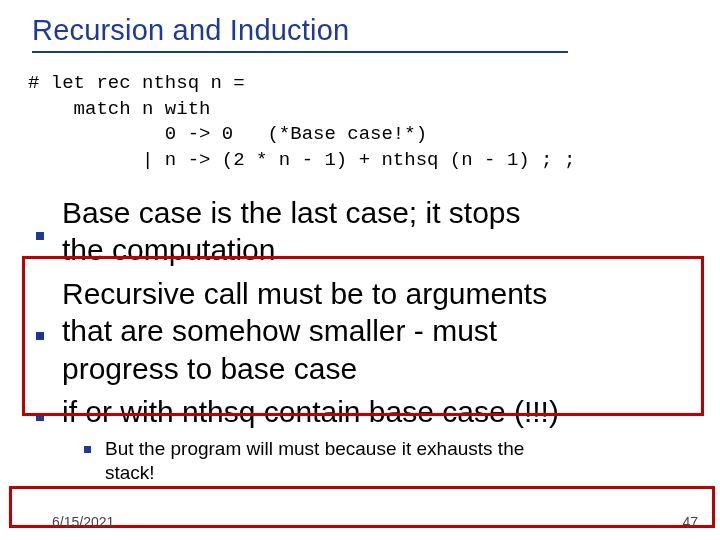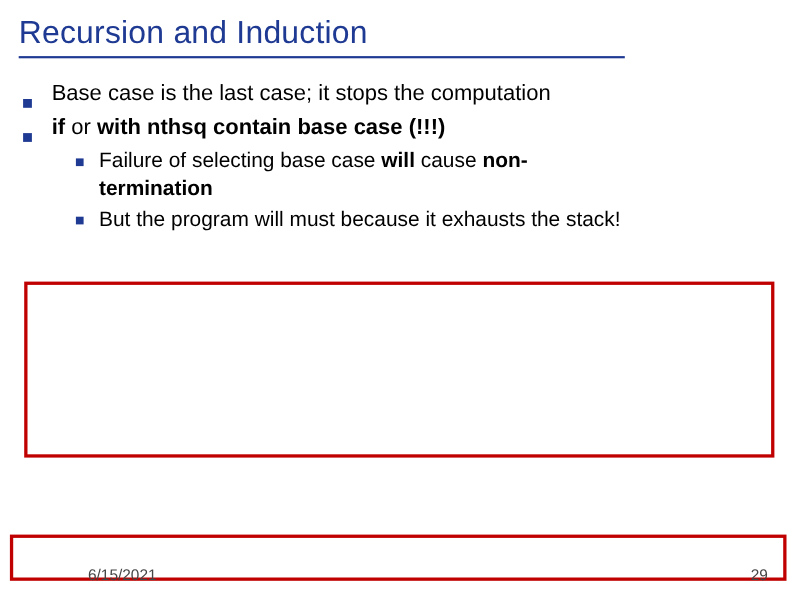--- a/index.html
+++ b/index.html
@@ -1,64 +1,68 @@
 <!DOCTYPE html>
 <html><head>
 <meta charset="utf-8">
 <style>
   html,body{margin:0;padding:0}
   body{width:720px;height:540px;background:#fff;font-family:Arial,Helvetica,sans-serif;color:#000;position:relative;overflow:hidden}
-  .slide{padding:14px 28px 0 17px;box-sizing:border-box;width:596px;height:540px;position:relative}
+  .slide{padding:14px 28px 0 32px;box-sizing:border-box;width:596px;height:540px;position:relative}
   .title{color:#1f3a93;font-size:29px;font-weight:400;letter-spacing:.2px;margin:0 0 4px 0}
   .hr{border:0;border-top:2px solid #1f3a93;margin:0 0 18px 0}
   .code{font-family:"Courier New",Courier,monospace;font-size:19px;line-height:1.35;white-space:pre;color:#000;margin-left:-4px}
   .bullets{margin:20px 0 0 -4px;padding:0;list-style:none}
-  .bullets>li{display:flex;align-items:flex-end;font-size:20px;line-height:1.25;margin-bottom:6px}
+  .bullets>li{display:flex;align-items:center;font-size:30px;line-height:1.25;margin-bottom:6px}
   .sq{flex:0 0 auto;width:8px;height:8px;background:#1f3a93;margin:10px 18px 0 8px}
   .sub{margin:0 0 0 44px;padding:0;list-style:none}
   .sub>li{display:flex;align-items:flex-start;font-size:19px;line-height:1.3;margin-top:4px}
   .sub .sq{width:7px;height:7px;margin:9px 14px 0 8px}
   .redbox{position:absolute;border:3px solid #c00000;pointer-events:none}
   .box1{left:22px;top:256px;width:676px;height:154px}
   .box2{left:9px;top:486px;width:700px;height:36px}
   .footer{position:absolute;bottom:10px;left:0;width:720px;font-size:14px;color:#444}
-  .date{position:absolute;left:80px;bottom:0}
+  .date{position:absolute;left:52px;bottom:0}
   .pg{position:absolute;right:22px;bottom:0}
-  b{font-weight:700}
+  b{font-weight:400}
 </style>
 </head>
 <body>
 <div class="slide">
 
   <h1 class="title">Recursion and Induction</h1>
   <hr class="hr">
 
+  <div class="code"><span># let rec nthsq n =</span>
+<span>    match n with</span>
+<span>            0 -&gt; 0   (*Base case!*)</span>
+<span>          | n -&gt; (2 * n - 1) + nthsq (n - 1) ; ;</span></div>
 
   <ul class="bullets">
     <li>
       <span class="sq"></span>
       <span>Base case is the last case; it stops the computation</span>
     </li>
     <li>
       <span class="sq"></span>
+      <span>Recursive call must be to arguments that are somehow smaller - must progress to base case</span>
+    </li>
+    <li>
+      <span class="sq"></span>
       <span><b>if</b><span> or </span><b>with</b><b> nthsq contain base case (!!!)</b></span>
     </li>
   </ul>
 
   <ul class="sub">
-    <li>
-      <span class="sq"></span>
-      <span><span>Failure of selecting base case </span><b>will</b><span> cause </span><b>non-termination</b></span>
-    </li>
     <li>
       <span class="sq"></span>
       <span>But the program will must because it exhausts the stack!</span>
     </li>
   </ul>
 
   <div class="redbox box1"></div>
   <div class="redbox box2"></div>
 
   <div class="footer">
     <span class="date">6/15/2021</span>
-    <span class="pg">29</span>
+    <span class="pg">47</span>
   </div>
 </div>
 
 </body></html>

